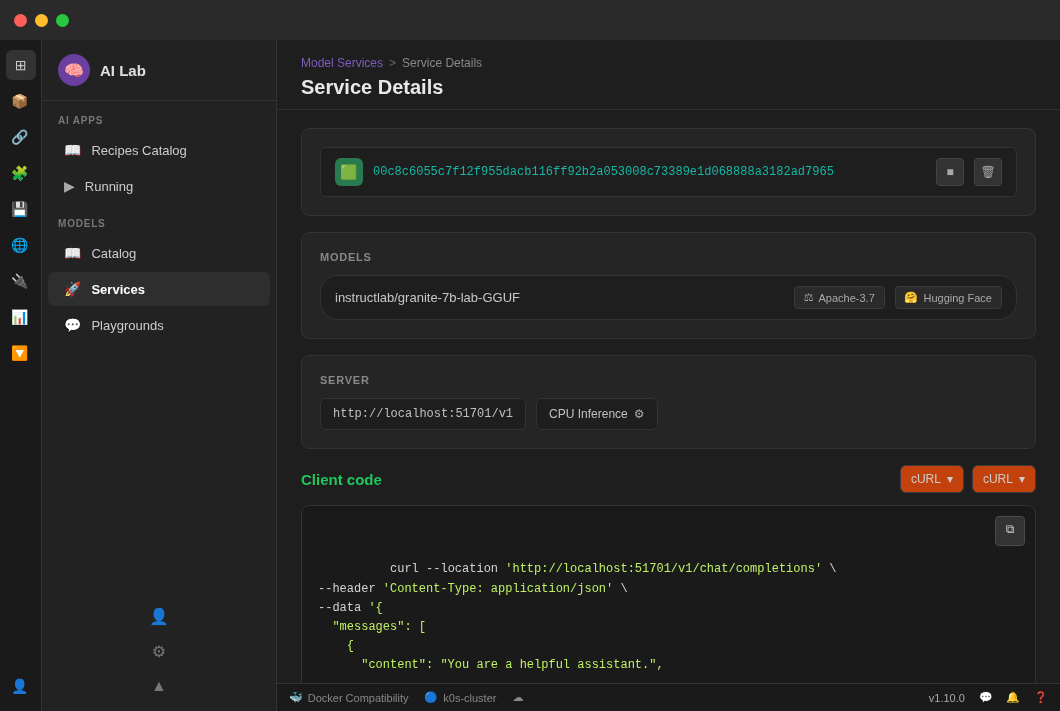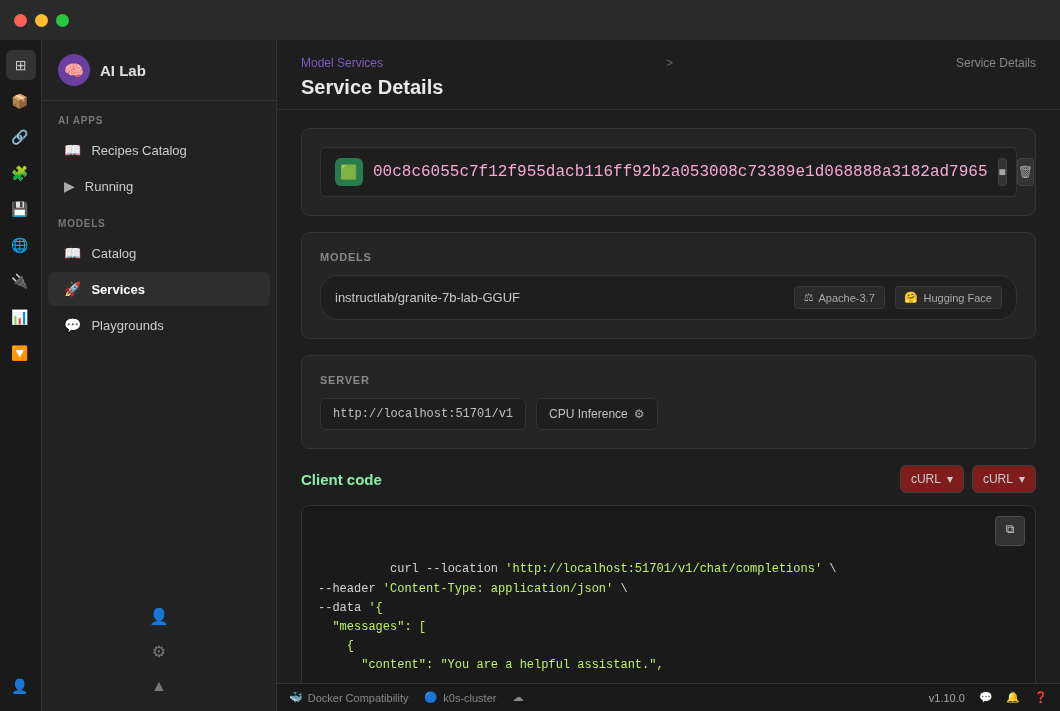--- a/index.html
+++ b/index.html
@@ -157,21 +157,20 @@
       border-bottom: 1px solid #2e2e2e;
       flex-shrink: 0;
     }
     .breadcrumb {
       font-size: 12px;
       color: #888;
       margin-bottom: 6px;
       display: flex;
       align-items: center;
       gap: 6px;
-      justify-content: space-between;
     }
     .breadcrumb-link {
       color: #7c5cbf;
       cursor: pointer;
     }
     .breadcrumb-sep { color: #666; }
     .page-title {
       font-size: 20px;
       font-weight: 600;
       color: #e8e8e8;
@@ -217,22 +216,22 @@
     .container-icon {
       width: 28px; height: 28px;
       background: #2a7a4f;
       border-radius: 6px;
       display: flex; align-items: center; justify-content: center;
       font-size: 14px;
       flex-shrink: 0;
     }
     .container-id {
       flex: 1;
-      font-size: 16px;
-      color: #f9a8d4;
+      font-size: 12px;
+      color: #14b8a6;
       font-family: 'Courier New', monospace;
     }
     .icon-btn {
       width: 28px; height: 28px;
       background: #333;
       border: 1px solid #444;
       border-radius: 4px;
       display: flex; align-items: center; justify-content: center;
       cursor: pointer;
       color: #aaa;
@@ -298,31 +297,31 @@
     
     .client-code-header {
       display: flex;
       align-items: center;
       justify-content: space-between;
       margin-bottom: 12px;
     }
     .client-code-title {
       font-size: 15px;
       font-weight: 600;
-      color: #86efac;
+      color: #22c55e;
     }
     .dropdown-group {
       display: flex;
       gap: 8px;
     }
     .dropdown {
       display: flex;
       align-items: flex-end;
       gap: 6px;
-      background: #7f1d1d;
+      background: #c2410c;
       border: 1px solid #3e3e3e;
       border-radius: 6px;
       padding: 6px 10px;
       font-size: 12px;
       color: #ccc;
       cursor: pointer;
     }
 
     
     .code-block {

